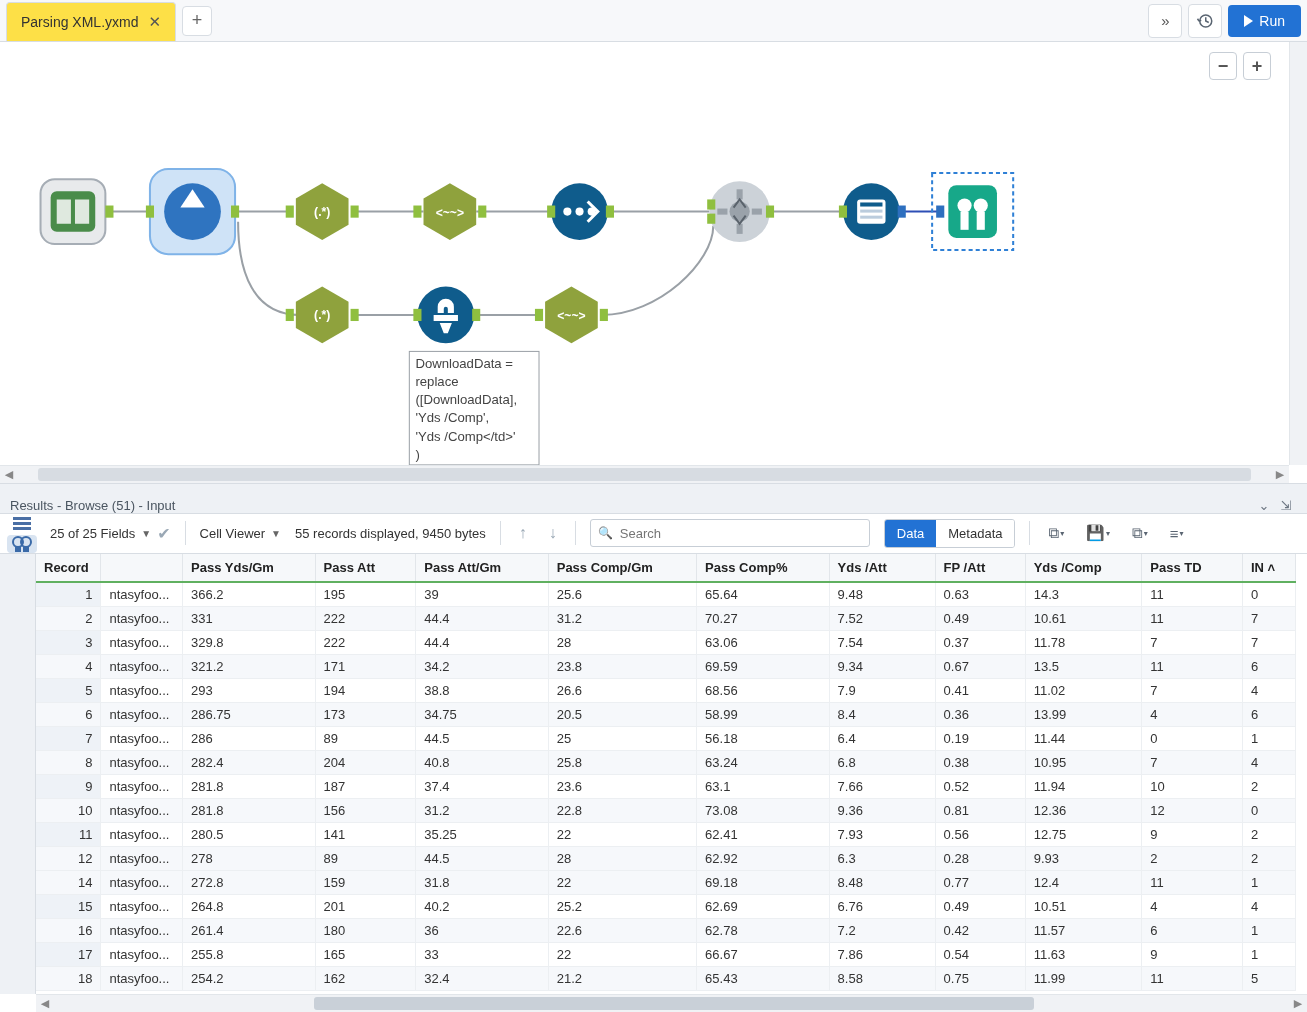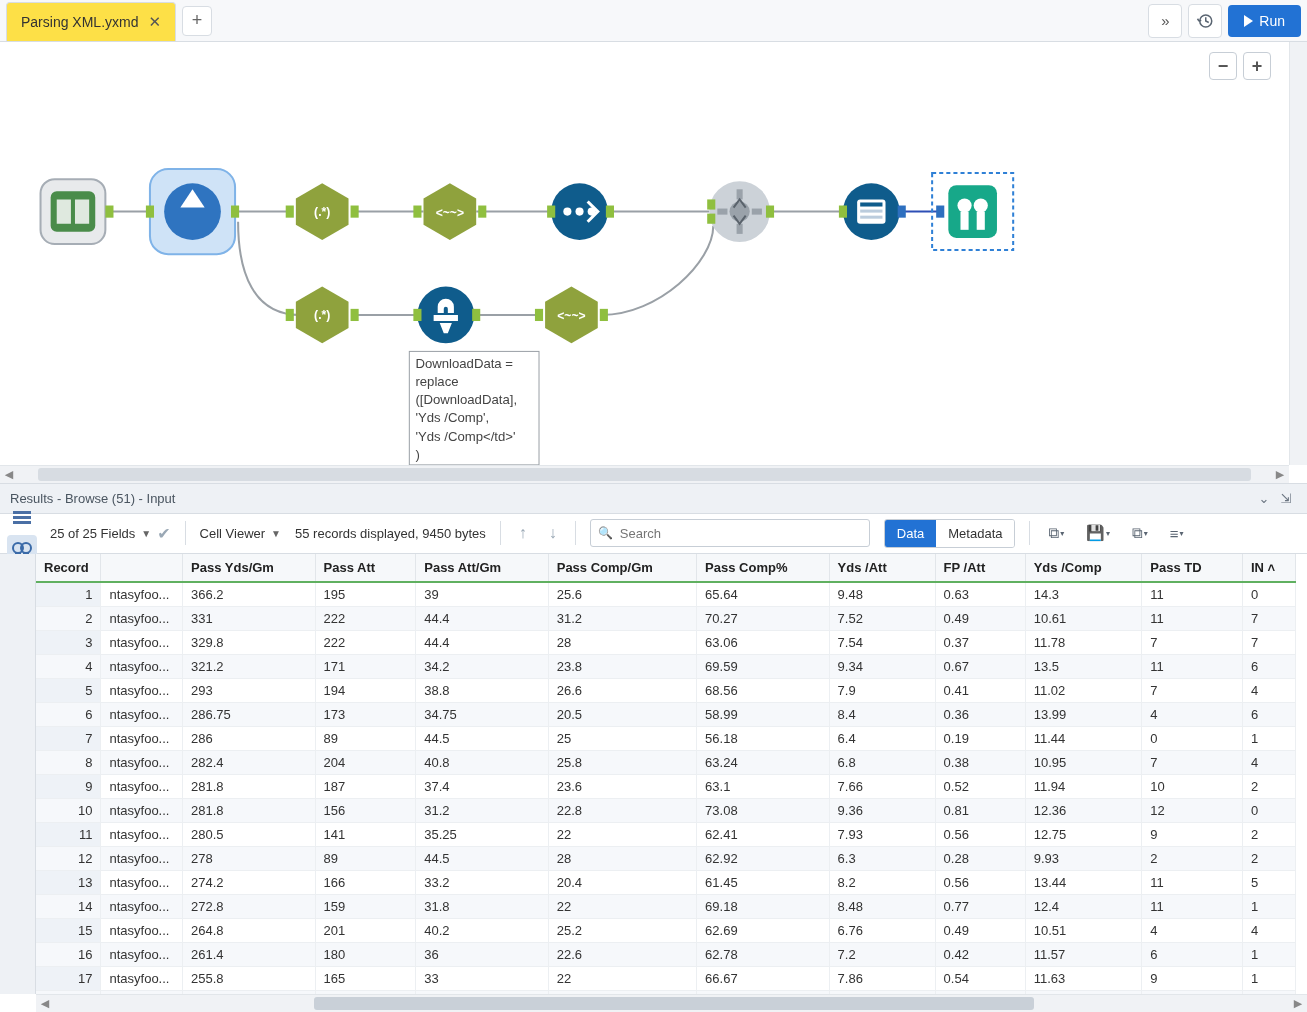--- a/index.html
+++ b/index.html
@@ -32,26 +32,26 @@
 .circ-node { fill:#0f5c8c; }
 .conn-box { fill:#8fbf3f; }
 .conn-box-blue { fill:#2d6fbf; }
 .sel-box { fill:none; stroke:#2f80d6; stroke-width:2; stroke-dasharray:4,3; }
 .wire { fill:none; stroke:#9aa0a6; stroke-width:2; }
 .wire-blue { fill:none; stroke:#2d4fb5; stroke-width:2; }
 .tooltip-box { fill:#fff; stroke:#9aa0a6; stroke-width:1; }
 .tooltip-text { fill:#444; font-size:13px; }
 
 
-.results-hdr { height:30px; background:#eef1f5; border-bottom:1px solid #d8dde3; display:flex; align-items:center; padding:0 10px; font-size:13px; color:#4a5560; }
+.results-hdr { height:30px; background:#eef1f5; border-bottom:1px solid #d8dde3; display:flex; align-items:flex-end; padding:0 10px; font-size:13px; color:#4a5560; }
 .results-hdr .spacer{flex:1;}
 .results-hdr .ricon{width:22px;text-align:center;color:#6a7480;cursor:pointer;font-size:13px;}
 
 
-.res-tools { height:40px; display:flex; align-items:center; padding:0 0 0 4px; gap:10px; border-bottom:1px solid #d8dde3; background:#fff; }
+.res-tools { height:40px; display:flex; padding:0 0 0 4px; gap:10px; border-bottom:1px solid #d8dde3; background:#fff; }
 .side-icons { width:36px; display:flex; flex-direction:column; gap:2px; align-items:center; padding-top:2px; }
 .side-icon { width:30px;height:30px;border-radius:4px;display:flex;align-items:center;justify-content:center;cursor:pointer;font-size:16px;color:#3a6aa8; }
 .side-icon.active { background:#d9e4f1; }
 .tools-inner { flex:1; display:flex; align-items:center; gap:14px; }
 .sep { width:1px; height:24px; background:#d8dde3; }
 .fld-count { font-size:13px; color:#333; display:flex; align-items:center; gap:6px;}
 .dropdown-caret{font-size:10px;color:#666;cursor:pointer;}
 .check-ic{color:#9aa8b5;font-size:16px;}
 .recinfo{font-size:13px;color:#333;}
 .navarrow{color:#9aa8b5;font-size:16px;padding:0 4px;cursor:pointer;}
@@ -499,34 +499,20 @@
             <td class="col-c">89</td>
             <td class="col-d">44.5</td>
             <td class="col-e">28</td>
             <td class="col-f">62.92</td>
             <td class="col-g">6.3</td>
             <td class="col-h">0.28</td>
             <td class="col-i">9.93</td>
             <td class="col-j">2</td>
             <td class="col-k">2</td>
           </tr>
-          <tr>
-            <td class="rec-col col-rec">13</td>
-            <td class="col-a">ntasyfoo...</td>
-            <td class="col-b">274.2</td>
-            <td class="col-c">166</td>
-            <td class="col-d">33.2</td>
-            <td class="col-e">20.4</td>
-            <td class="col-f">61.45</td>
-            <td class="col-g">8.2</td>
-            <td class="col-h">0.56</td>
-            <td class="col-i">13.44</td>
-            <td class="col-j">11</td>
-            <td class="col-k">5</td>
-          </tr>
           <tr class="odd">
             <td class="rec-col col-rec">14</td>
             <td class="col-a">ntasyfoo...</td>
             <td class="col-b">272.8</td>
             <td class="col-c">159</td>
             <td class="col-d">31.8</td>
             <td class="col-e">22</td>
             <td class="col-f">69.18</td>
             <td class="col-g">8.48</td>
             <td class="col-h">0.77</td>

